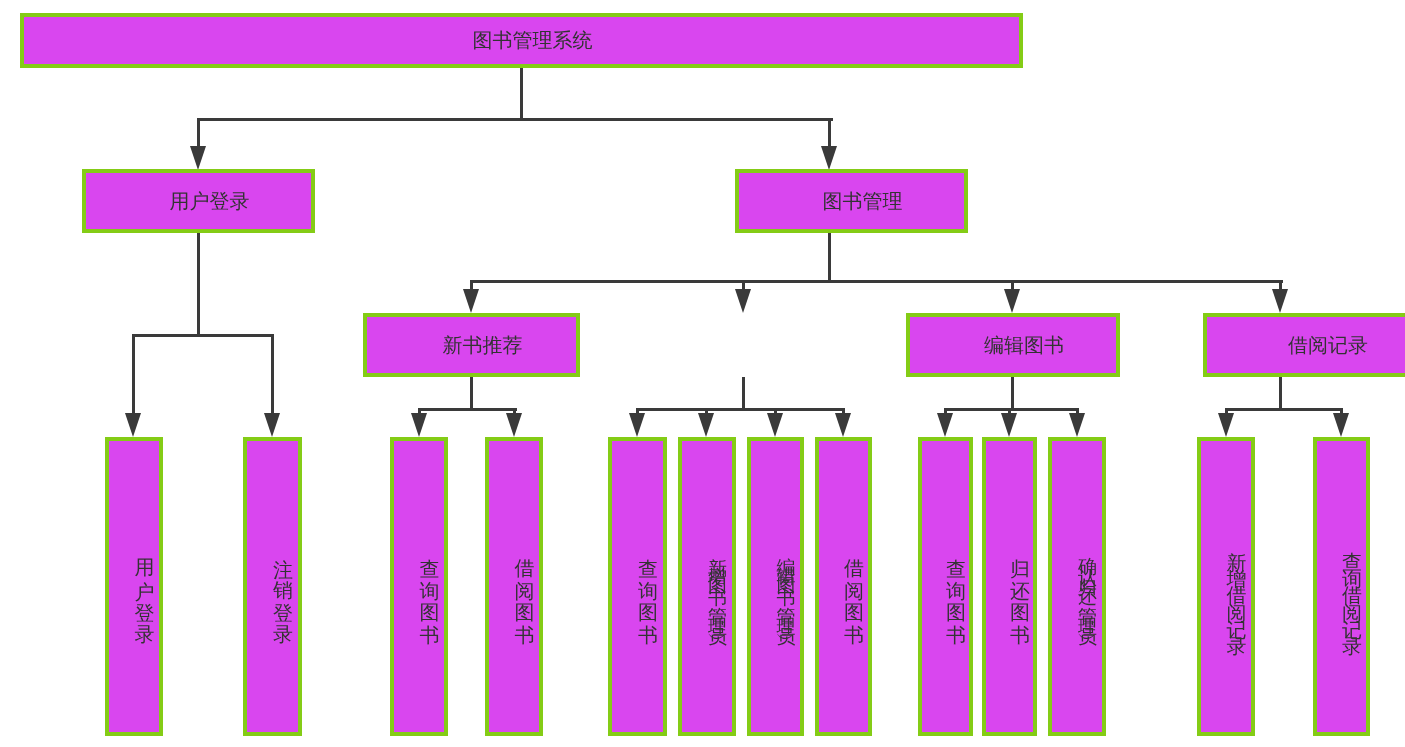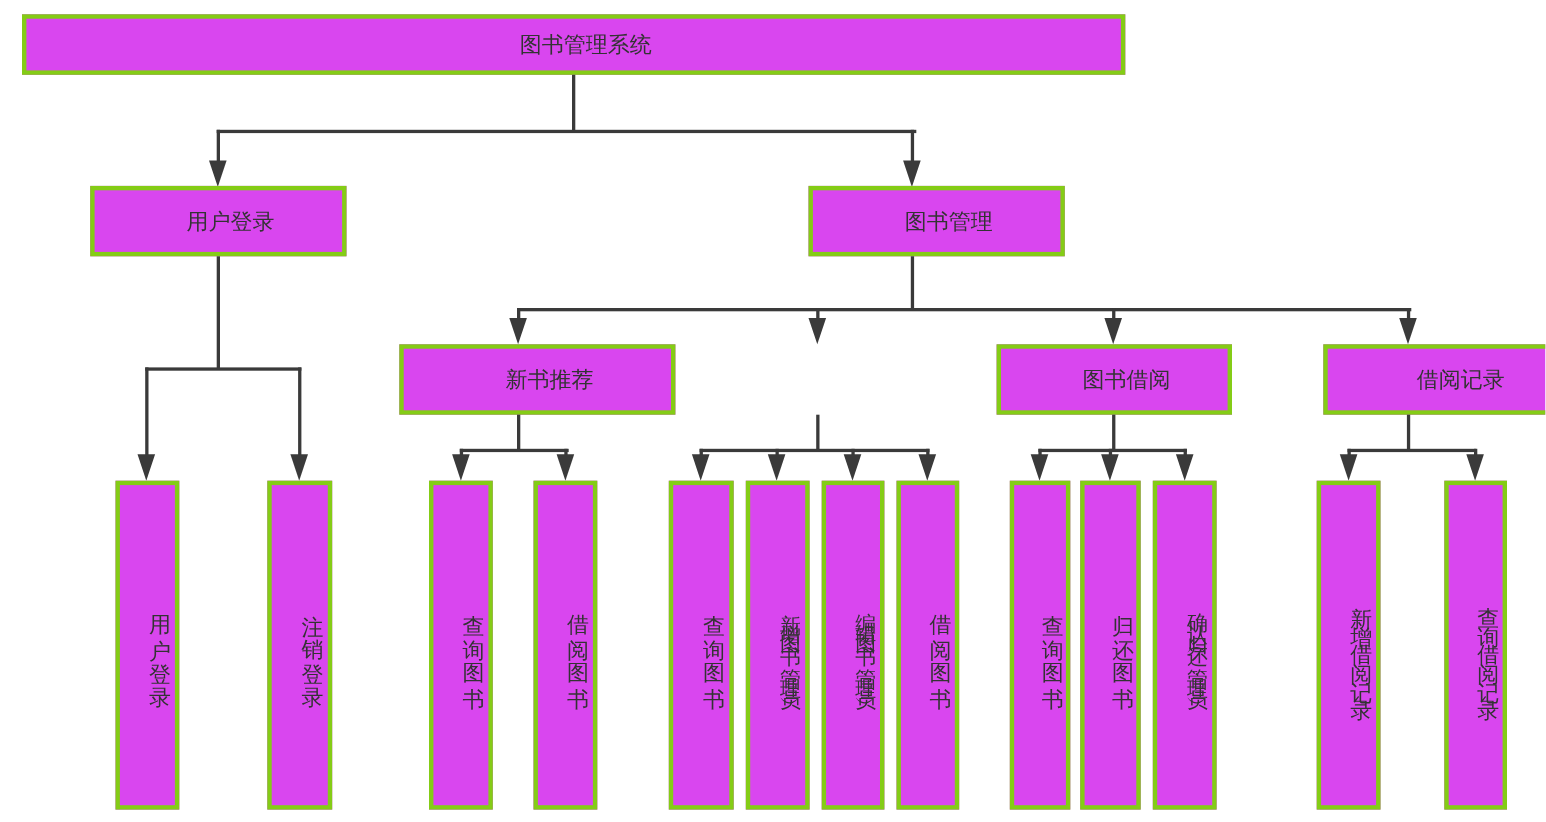--- a/index.html
+++ b/index.html
@@ -58,22 +58,22 @@
   <div class="hl" style="left:470px; top:280px; width:813px;"></div>
   <div class="vl" style="left:470px; top:280px; height:14px;"></div>
   <div class="ah" style="left:463px; top:289px;"></div>
   <div class="vl" style="left:742px; top:280px; height:14px;"></div>
   <div class="ah" style="left:735px; top:289px;"></div>
   <div class="vl" style="left:1011px; top:280px; height:14px;"></div>
   <div class="ah" style="left:1004px; top:289px;"></div>
   <div class="vl" style="left:1279px; top:280px; height:14px;"></div>
   <div class="ah" style="left:1272px; top:289px;"></div>
 
-  <div class="node" style="left:363px; top:313px; width:251px; height:64px;">新书推荐</div>
-  <div class="node" style="left:906px; top:313px; width:214px; height:64px;">图书借阅</div>
+  <div class="node" style="left:363px; top:313px; width:217px; height:64px;">新书推荐</div>
+  <div class="node" style="left:906px; top:313px; width:214px; height:64px;">编辑图书</div>
   <div class="node" style="left:1203px; top:313px; width:228px; height:64px;">借阅记录</div>
 
   <div class="vl" style="left:470px; top:377px; height:33px;"></div>
   <div class="hl" style="left:418px; top:408px; width:99px;"></div>
   <div class="vl" style="left:418px; top:408px; height:10px;"></div>
   <div class="ah" style="left:411px; top:413px;"></div>
   <div class="vl" style="left:513px; top:408px; height:10px;"></div>
   <div class="ah" style="left:506px; top:413px;"></div>
 
   <div class="vl" style="left:742px; top:377px; height:33px;"></div>

